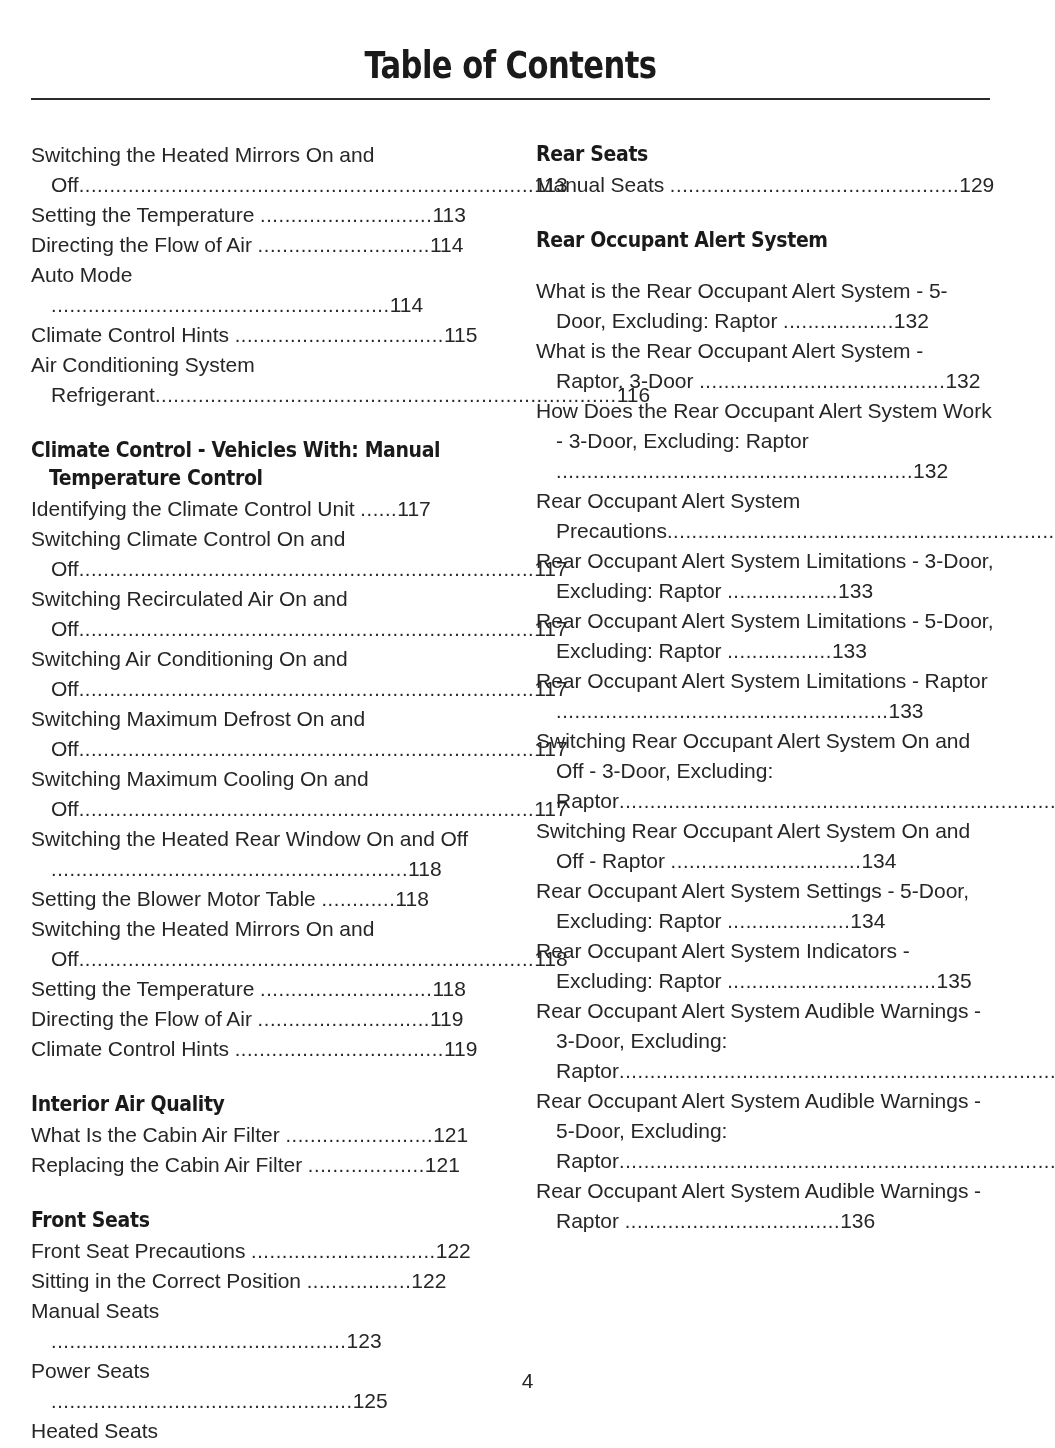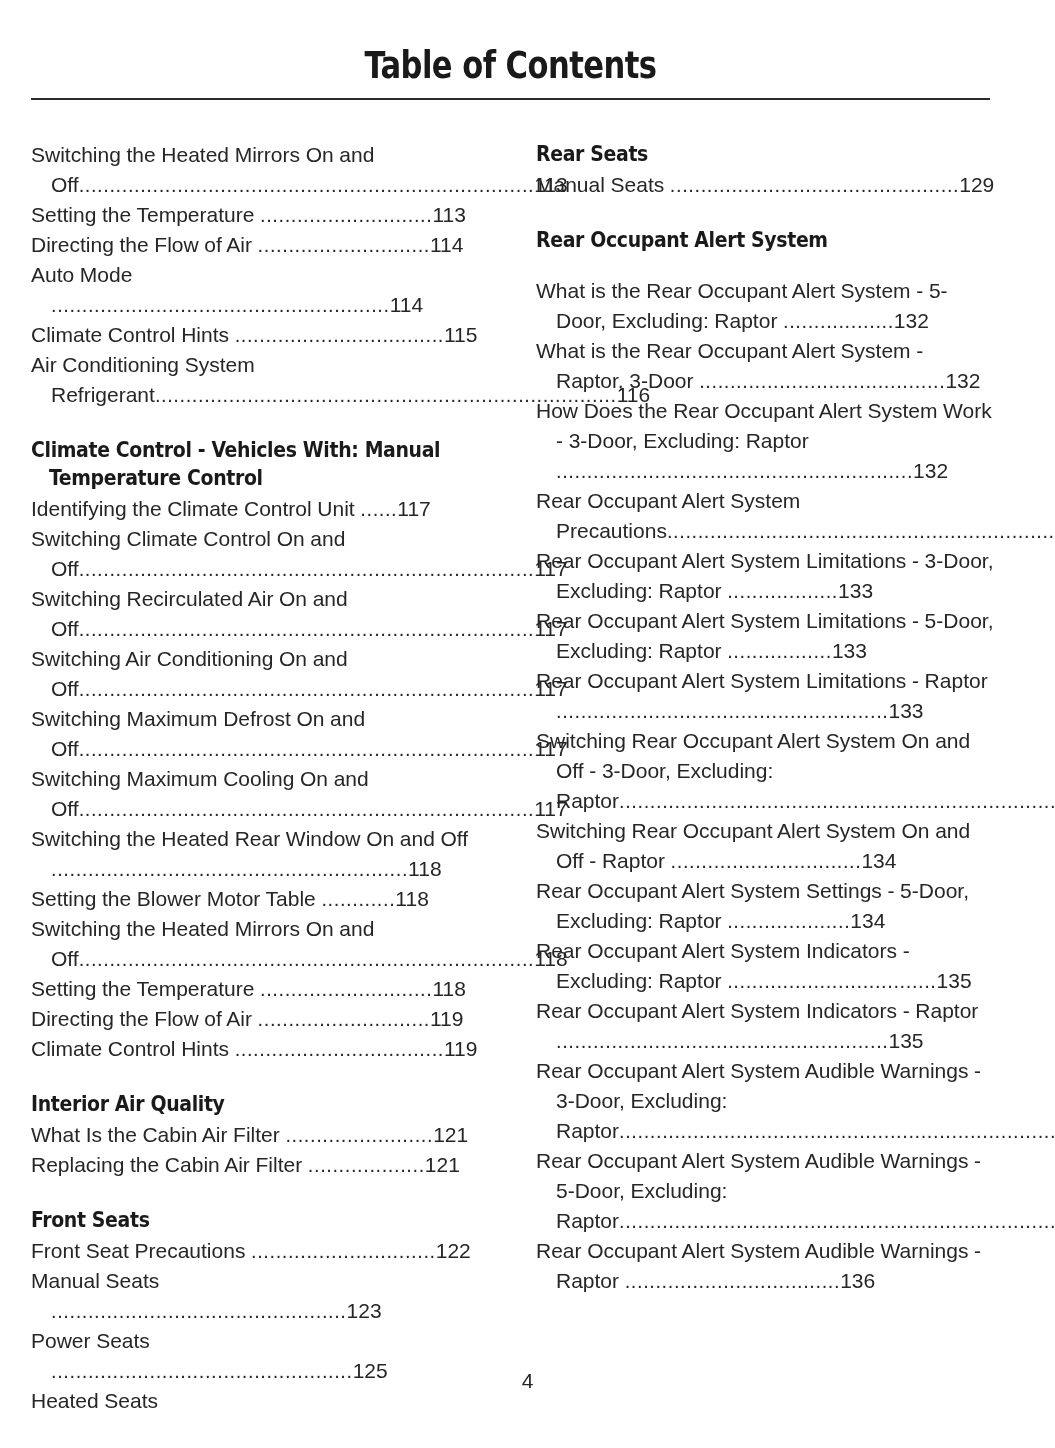--- a/index.html
+++ b/index.html
@@ -146,40 +146,40 @@
         <div class="toc-entry"><span>Setting the Blower Motor Table </span><span class="leader">............</span><span class="pagenum">118</span></div>
         <div class="toc-entry leader-wrap"><span>Switching the Heated Mirrors On and Off</span><span class="leader">..........................................................................</span><span class="pagenum">118</span></div>
         <div class="toc-entry"><span>Setting the Temperature </span><span class="leader">............................</span><span class="pagenum">118</span></div>
         <div class="toc-entry"><span>Directing the Flow of Air </span><span class="leader">............................</span><span class="pagenum">119</span></div>
         <div class="toc-entry"><span>Climate Control Hints </span><span class="leader">..................................</span><span class="pagenum">119</span></div>
         <div class="section-heading spaced-top">Interior Air Quality</div>
         <div class="toc-entry"><span>What Is the Cabin Air Filter </span><span class="leader">........................</span><span class="pagenum">121</span></div>
         <div class="toc-entry"><span>Replacing the Cabin Air Filter </span><span class="leader">...................</span><span class="pagenum">121</span></div>
         <div class="section-heading spaced-top">Front Seats</div>
         <div class="toc-entry"><span>Front Seat Precautions </span><span class="leader">..............................</span><span class="pagenum">122</span></div>
+        <div class="toc-entry"><span>Sitting in the Correct Position </span><span class="leader">.................</span><span class="pagenum">122</span></div>
         <div class="toc-entry"><span>Manual Seats </span><span class="leader">................................................</span><span class="pagenum">123</span></div>
         <div class="toc-entry"><span>Power Seats </span><span class="leader">.................................................</span><span class="pagenum">125</span></div>
         <div class="toc-entry"><span>Heated Seats </span></div>
       </div>
     <div class="col" id="right-col">
         <div class="section-heading">Rear Seats</div>
         <div class="toc-entry"><span>Manual Seats </span><span class="leader">...............................................</span><span class="pagenum">129</span></div>
         <div class="section-heading spaced-top gap-after">Rear Occupant Alert System</div>
         <div class="toc-entry"><span>What is the Rear Occupant Alert System - 5-Door, Excluding: Raptor </span><span class="leader">..................</span><span class="pagenum">132</span></div>
         <div class="toc-entry"><span>What is the Rear Occupant Alert System - Raptor, 3-Door </span><span class="leader">........................................</span><span class="pagenum">132</span></div>
         <div class="toc-entry"><span>How Does the Rear Occupant Alert System Work - 3-Door, Excluding: Raptor </span><span class="leader">..........................................................</span><span class="pagenum">132</span></div>
         <div class="toc-entry leader-wrap"><span>Rear Occupant Alert System Precautions</span><span class="leader">..........................................................................</span></div>
         <div class="toc-entry"><span>Rear Occupant Alert System Limitations - 3-Door, Excluding: Raptor </span><span class="leader">..................</span><span class="pagenum">133</span></div>
         <div class="toc-entry"><span>Rear Occupant Alert System Limitations - 5-Door, Excluding: Raptor </span><span class="leader">.................</span><span class="pagenum">133</span></div>
         <div class="toc-entry"><span>Rear Occupant Alert System Limitations - Raptor </span><span class="leader">......................................................</span><span class="pagenum">133</span></div>
         <div class="toc-entry leader-wrap"><span>Switching Rear Occupant Alert System On and Off - 3-Door, Excluding: Raptor</span><span class="leader">........................................................................</span></div>
         <div class="toc-entry"><span>Switching Rear Occupant Alert System On and Off - Raptor </span><span class="leader">...............................</span><span class="pagenum">134</span></div>
         <div class="toc-entry"><span>Rear Occupant Alert System Settings - 5-Door, Excluding: Raptor </span><span class="leader">....................</span><span class="pagenum">134</span></div>
         <div class="toc-entry"><span>Rear Occupant Alert System Indicators - Excluding: Raptor </span><span class="leader">..................................</span><span class="pagenum">135</span></div>
-        <div class="toc-entry"><span>Rear Occupant Alert System Indicators - Raptor </span><span class="leader">......................................................</span><span class="pagenum">135</span></div>
         <div class="toc-entry leader-wrap"><span>Rear Occupant Alert System Audible Warnings - 3-Door, Excluding: Raptor</span><span class="leader">........................................................................</span></div>
         <div class="toc-entry leader-wrap"><span>Rear Occupant Alert System Audible Warnings - 5-Door, Excluding: Raptor</span><span class="leader">........................................................................</span></div>
         <div class="toc-entry"><span>Rear Occupant Alert System Audible Warnings - Raptor </span><span class="leader">...................................</span><span class="pagenum">136</span></div>
       </div>
   </div>
 
   <div class="page-number">4</div>
 </div>
 
 </body></html>

